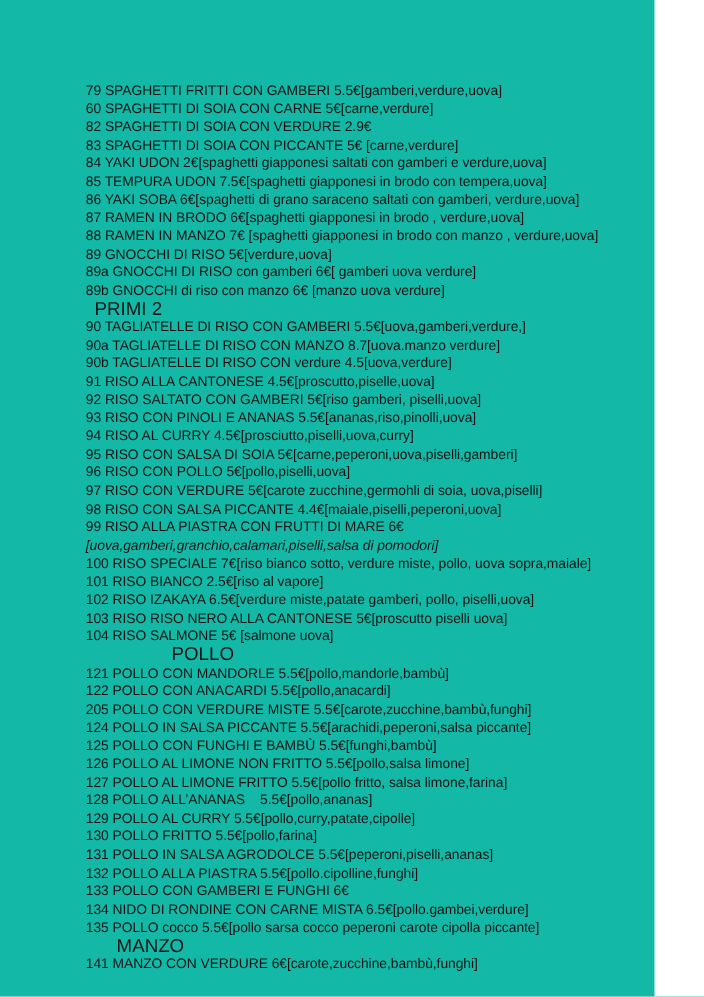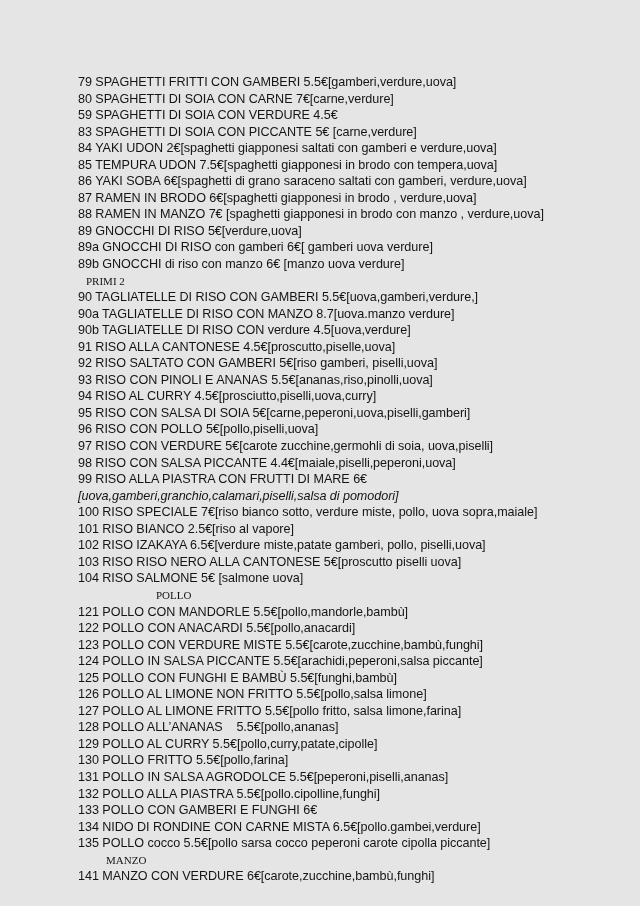--- a/index.html
+++ b/index.html
@@ -9,60 +9,59 @@
   body {
     width: 640px;
     height: 906px;
     background: #ffffff;
     font-family: "Liberation Sans", sans-serif;
     color: #1a1a1a;
     overflow: hidden;
   }
   #menu-page {
     position: relative;
-    width: 640px;
+    width: 595px;
     height: 906px;
-    background: #e5e5e5;
+    background: #14b8a6;
     box-sizing: border-box;
     padding: 74px 10px 0 78px;
   }
   .menu-list {
     list-style: none;
     margin: 0;
     padding: 0;
   }
   .menu-line {
     font-size: 12.6px;
     line-height: 16.55px;
     white-space: pre;
     letter-spacing: -0.05px;
     color: #141414;
     font-family: "Liberation Sans", sans-serif;
   }
   
   .section-head {
-    font-size: 11px;
+    font-size: 17px;
     line-height: 16.55px;
     white-space: pre;
     color: #141414;
-    font-family: Liberation Serif, serif;
   }
   .indent-sm { padding-left: 8px; }
   .indent-md { padding-left: 28px; }
   .indent-lg { padding-left: 78px; }
   .cont-line { padding-left: 0; font-style: italic; }
 </style>
 </head>
 <body>
 
 <div id="menu-page">
   <ul class="menu-list" id="menu-list">
       <li class="menu-line">79 SPAGHETTI FRITTI CON GAMBERI 5.5€[gamberi,verdure,uova]</li>
-      <li class="menu-line">80 SPAGHETTI DI SOIA CON CARNE 7€[carne,verdure]</li>
-      <li class="menu-line">59 SPAGHETTI DI SOIA CON VERDURE 4.5€</li>
+      <li class="menu-line">60 SPAGHETTI DI SOIA CON CARNE 5€[carne,verdure]</li>
+      <li class="menu-line">82 SPAGHETTI DI SOIA CON VERDURE 2.9€</li>
       <li class="menu-line">83 SPAGHETTI DI SOIA CON PICCANTE 5€ [carne,verdure]</li>
       <li class="menu-line">84 YAKI UDON 2€[spaghetti giapponesi saltati con gamberi e verdure,uova]</li>
       <li class="menu-line">85 TEMPURA UDON 7.5€[spaghetti giapponesi in brodo con tempera,uova]</li>
       <li class="menu-line">86 YAKI SOBA 6€[spaghetti di grano saraceno saltati con gamberi, verdure,uova]</li>
       <li class="menu-line">87 RAMEN IN BRODO 6€[spaghetti giapponesi in brodo , verdure,uova]</li>
       <li class="menu-line">88 RAMEN IN MANZO 7€ [spaghetti giapponesi in brodo con manzo , verdure,uova]</li>
       <li class="menu-line">89 GNOCCHI DI RISO 5€[verdure,uova]</li>
       <li class="menu-line">89a GNOCCHI DI RISO con gamberi 6€[ gamberi uova verdure]</li>
       <li class="menu-line">89b GNOCCHI di riso con manzo 6€ [manzo uova verdure]</li>
       <li class="section-head indent-sm">PRIMI 2</li>
@@ -80,21 +79,21 @@
       <li class="menu-line">99 RISO ALLA PIASTRA CON FRUTTI DI MARE 6€</li>
       <li class="menu-line cont-line">[uova,gamberi,granchio,calamari,piselli,salsa di pomodori]</li>
       <li class="menu-line">100 RISO SPECIALE 7€[riso bianco sotto, verdure miste, pollo, uova sopra,maiale]</li>
       <li class="menu-line">101 RISO BIANCO 2.5€[riso al vapore]</li>
       <li class="menu-line">102 RISO IZAKAYA 6.5€[verdure miste,patate gamberi, pollo, piselli,uova]</li>
       <li class="menu-line">103 RISO RISO NERO ALLA CANTONESE 5€[proscutto piselli uova]</li>
       <li class="menu-line">104 RISO SALMONE 5€ [salmone uova]</li>
       <li class="section-head indent-lg">POLLO</li>
       <li class="menu-line">121 POLLO CON MANDORLE 5.5€[pollo,mandorle,bambù]</li>
       <li class="menu-line">122 POLLO CON ANACARDI 5.5€[pollo,anacardi]</li>
-      <li class="menu-line">123 POLLO CON VERDURE MISTE 5.5€[carote,zucchine,bambù,funghi]</li>
+      <li class="menu-line">205 POLLO CON VERDURE MISTE 5.5€[carote,zucchine,bambù,funghi]</li>
       <li class="menu-line">124 POLLO IN SALSA PICCANTE 5.5€[arachidi,peperoni,salsa piccante]</li>
       <li class="menu-line">125 POLLO CON FUNGHI E BAMBÙ 5.5€[funghi,bambù]</li>
       <li class="menu-line">126 POLLO AL LIMONE NON FRITTO 5.5€[pollo,salsa limone]</li>
       <li class="menu-line">127 POLLO AL LIMONE FRITTO 5.5€[pollo fritto, salsa limone,farina]</li>
       <li class="menu-line">128 POLLO ALL’ANANAS    5.5€[pollo,ananas]</li>
       <li class="menu-line">129 POLLO AL CURRY 5.5€[pollo,curry,patate,cipolle]</li>
       <li class="menu-line">130 POLLO FRITTO 5.5€[pollo,farina]</li>
       <li class="menu-line">131 POLLO IN SALSA AGRODOLCE 5.5€[peperoni,piselli,ananas]</li>
       <li class="menu-line">132 POLLO ALLA PIASTRA 5.5€[pollo.cipolline,funghi]</li>
       <li class="menu-line">133 POLLO CON GAMBERI E FUNGHI 6€</li>

